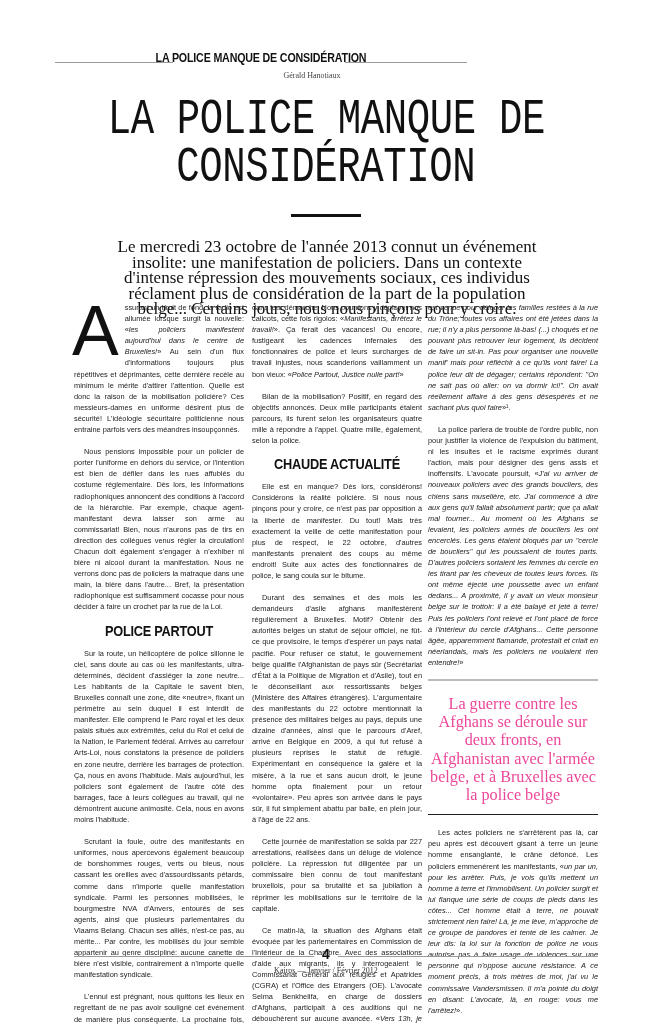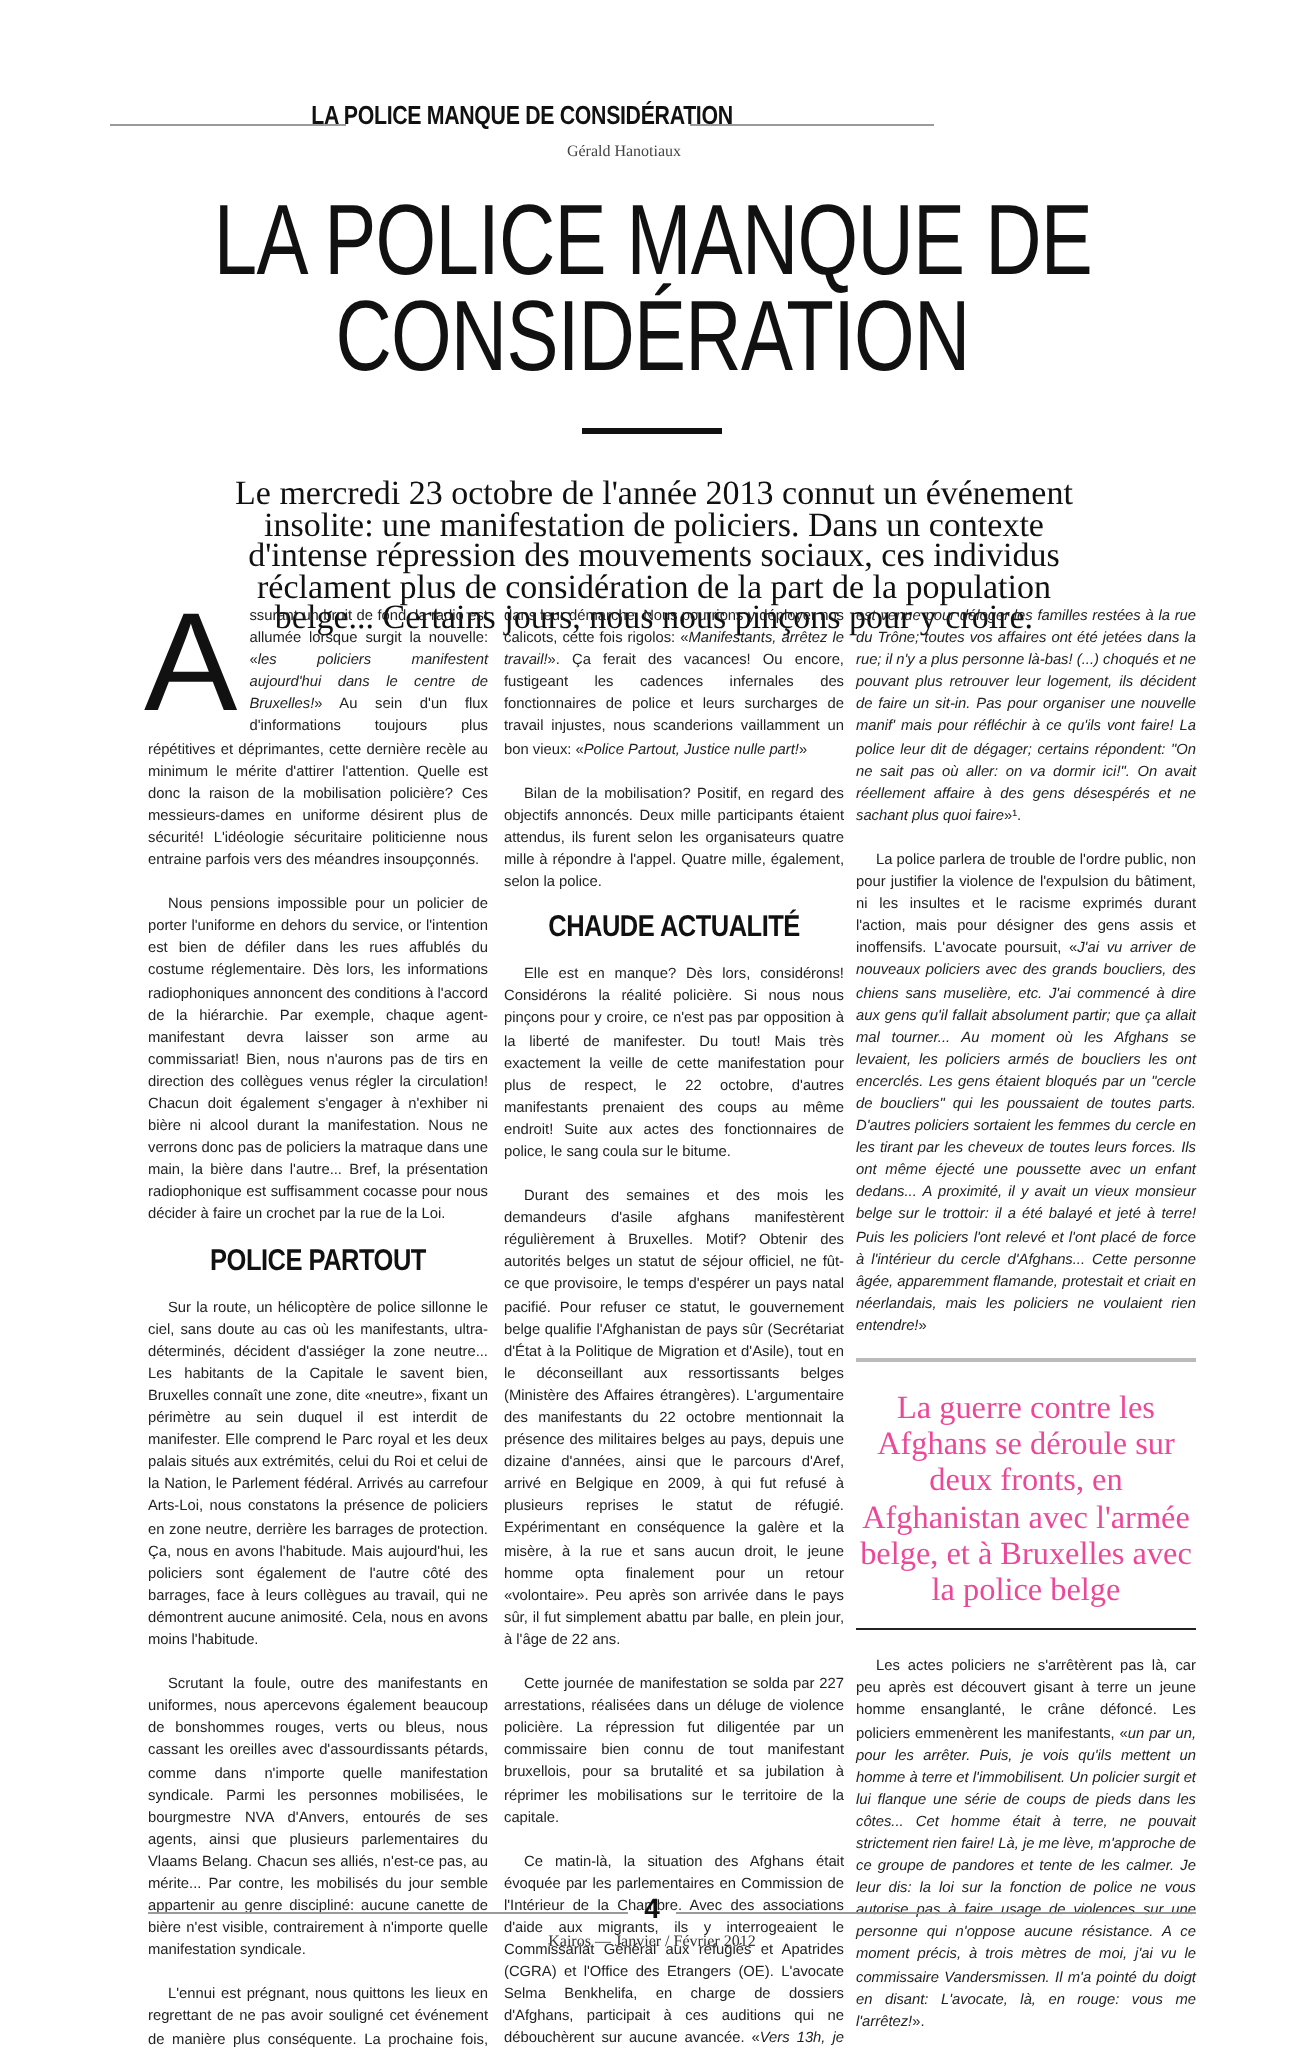--- a/index.html
+++ b/index.html
@@ -3,21 +3,21 @@
 <meta charset="utf-8">
 <style>
   html, body { margin:0; padding:0; background:#ffffff; }
   body { width:652px; height:1024px; position:relative; overflow:hidden; color:#1a1a1a; }
   .running-head { position:absolute; top:52px; left:55px; width:412px; height:22px; }
   .rh-line { position:absolute; top:10px; height:1px; background:#9a9a9a; }
   .rh-line.l { left:0; width:118px; }
   .rh-line.r { left:290px; width:122px; }
   .rh-title { position:absolute; left:0; right:0; top:-2px; text-align:center; font-family:"Liberation Sans",sans-serif; font-weight:bold; font-size:13px; letter-spacing:-0.2px; transform:scaleX(0.82); transform-origin:center; color:#111; }
   .rh-author { position:absolute; top:71px; left:0; width:624px; text-align:center; font-family:"Liberation Serif",serif; font-size:8px; color:#444; }
-  .main-title { position:absolute; top:96px; left:0; width:652px; text-align:center; font-family:Liberation Sans, sans-serif; font-size:50px; line-height:48px; color:#111; letter-spacing:-0.5px; }
+  .main-title { position:absolute; top:96px; left:0; width:652px; text-align:center; font-family:Liberation Mono, monospace; font-size:50px; line-height:48px; color:#111; letter-spacing:-0.5px; }
   .main-title span { display:inline-block; transform:scaleX(0.78); transform-origin:center; white-space:nowrap; }
   .title-rule { position:absolute; top:214px; left:291px; width:70px; height:3px; background:#111; }
   .lede { position:absolute; top:239px; left:104px; width:446px; text-align:center; font-family:"Liberation Serif",serif; font-size:17px; line-height:15.5px; color:#111; }
   .col { position:absolute; top:302px; width:170px; font-family:"Liberation Sans",sans-serif; font-size:7.4px; line-height:11.1px; color:#222; text-align:justify; }
   .col1 { left:74px; }
   .col2 { left:252px; }
   .col3 { left:428px; }
   .col p { margin:0 0 11px 0; text-indent:10px; }
   .col p.first { text-indent:0; }
   .dropcap { float:left; font-family:"Liberation Sans",sans-serif; font-size:70px; line-height:56px; margin:1px 6px 0 -2px; font-weight:normal; color:#111; }
@@ -52,21 +52,21 @@
   <p class="first"><span class="dropcap">A</span><span>ssurant un bruit de fond, la radio est allumée lorsque surgit la nouvelle: «</span><em>les policiers manifestent aujourd'hui dans le centre de Bruxelles!</em><span>» Au sein d'un flux d'informations toujours plus répétitives et déprimantes, cette dernière recèle au minimum le mérite d'attirer l'attention. Quelle est donc la raison de la mobilisation policière? Ces messieurs-dames en uniforme désirent plus de sécurité! L'idéologie sécuritaire politicienne nous entraine parfois vers des méandres insoupçonnés.</span></p>
   <p>Nous pensions impossible pour un policier de porter l'uniforme en dehors du service, or l'intention est bien de défiler dans les rues affublés du costume réglementaire. Dès lors, les informations radiophoniques annoncent des conditions à l'accord de la hiérarchie. Par exemple, chaque agent-manifestant devra laisser son arme au commissariat! Bien, nous n'aurons pas de tirs en direction des collègues venus régler la circulation! Chacun doit également s'engager à n'exhiber ni bière ni alcool durant la manifestation. Nous ne verrons donc pas de policiers la matraque dans une main, la bière dans l'autre... Bref, la présentation radiophonique est suffisamment cocasse pour nous décider à faire un crochet par la rue de la Loi.</p>
   <div class="subhead">POLICE PARTOUT</div>
   <p>Sur la route, un hélicoptère de police sillonne le ciel, sans doute au cas où les manifestants, ultra-déterminés, décident d'assiéger la zone neutre... Les habitants de la Capitale le savent bien, Bruxelles connaît une zone, dite «neutre», fixant un périmètre au sein duquel il est interdit de manifester. Elle comprend le Parc royal et les deux palais situés aux extrémités, celui du Roi et celui de la Nation, le Parlement fédéral. Arrivés au carrefour Arts-Loi, nous constatons la présence de policiers en zone neutre, derrière les barrages de protection. Ça, nous en avons l'habitude. Mais aujourd'hui, les policiers sont également de l'autre côté des barrages, face à leurs collègues au travail, qui ne démontrent aucune animosité. Cela, nous en avons moins l'habitude.</p>
   <p>Scrutant la foule, outre des manifestants en uniformes, nous apercevons également beaucoup de bonshommes rouges, verts ou bleus, nous cassant les oreilles avec d'assourdissants pétards, comme dans n'importe quelle manifestation syndicale. Parmi les personnes mobilisées, le bourgmestre NVA d'Anvers, entourés de ses agents, ainsi que plusieurs parlementaires du Vlaams Belang. Chacun ses alliés, n'est-ce pas, au mérite... Par contre, les mobilisés du jour semble appartenir au genre discipliné: aucune canette de bière n'est visible, contrairement à n'importe quelle manifestation syndicale.</p>
   <p>L'ennui est prégnant, nous quittons les lieux en regrettant de ne pas avoir souligné cet événement de manière plus conséquente. La prochaine fois, nous tenterons de nous organiser plus tôt, afin de participer collectivement au soutien des manifestants</p>
 </div>
 
 <div class="col col2">
   <p class="first"><span>dans leur démarche. Nous pourrions y déployer nos calicots, cette fois rigolos: «</span><em>Manifestants, arrêtez le travail!</em><span>». Ça ferait des vacances! Ou encore, fustigeant les cadences infernales des fonctionnaires de police et leurs surcharges de travail injustes, nous scanderions vaillamment un bon vieux: «</span><em>Police Partout, Justice nulle part!</em><span>»</span></p>
-  <p>Bilan de la mobilisation? Positif, en regard des objectifs annoncés. Deux mille participants étaient attendus, ils furent selon les organisateurs quatre mille à répondre à l'appel. Quatre mille, également, selon la police.</p>
+  <p>Bilan de la mobilisation? Positif, en regard des objectifs annoncés. Deux mille participants étaient parcours, ils furent selon les organisateurs quatre mille à répondre à l'appel. Quatre mille, également, selon la police.</p>
   <div class="subhead">CHAUDE ACTUALITÉ</div>
   <p>Elle est en manque? Dès lors, considérons! Considérons la réalité policière. Si nous nous pinçons pour y croire, ce n'est pas par opposition à la liberté de manifester. Du tout! Mais très exactement la veille de cette manifestation pour plus de respect, le 22 octobre, d'autres manifestants prenaient des coups au même endroit! Suite aux actes des fonctionnaires de police, le sang coula sur le bitume.</p>
   <p>Durant des semaines et des mois les demandeurs d'asile afghans manifestèrent régulièrement à Bruxelles. Motif? Obtenir des autorités belges un statut de séjour officiel, ne fût-ce que provisoire, le temps d'espérer un pays natal pacifié. Pour refuser ce statut, le gouvernement belge qualifie l'Afghanistan de pays sûr (Secrétariat d'État à la Politique de Migration et d'Asile), tout en le déconseillant aux ressortissants belges (Ministère des Affaires étrangères). L'argumentaire des manifestants du 22 octobre mentionnait la présence des militaires belges au pays, depuis une dizaine d'années, ainsi que le parcours d'Aref, arrivé en Belgique en 2009, à qui fut refusé à plusieurs reprises le statut de réfugié. Expérimentant en conséquence la galère et la misère, à la rue et sans aucun droit, le jeune homme opta finalement pour un retour «volontaire». Peu après son arrivée dans le pays sûr, il fut simplement abattu par balle, en plein jour, à l'âge de 22 ans.</p>
   <p>Cette journée de manifestation se solda par 227 arrestations, réalisées dans un déluge de violence policière. La répression fut diligentée par un commissaire bien connu de tout manifestant bruxellois, pour sa brutalité et sa jubilation à réprimer les mobilisations sur le territoire de la capitale.</p>
   <p><span>Ce matin-là, la situation des Afghans était évoquée par les parlementaires en Commission de l'Intérieur de la Chambre. Avec des associations d'aide aux migrants, ils y interrogeaient le Commissariat Général aux réfugiés et Apatrides (CGRA) et l'Office des Etrangers (OE). L'avocate Selma Benkhelifa, en charge de dossiers d'Afghans, participait à ces auditions qui ne débouchèrent sur aucune avancée. «</span><em>Vers 13h, je suis sortie et j'ai rejoint les manifestants dont plusieurs commençaient à retourner vers la rue du Trône où ils logent dans un bâtiment désaffecté. Arrivés au métro Arts-loi, ils reçoivent le message suivant: profitant de votre absence, la police</em></p>
 </div>
 
 <div class="col col3">
   <p class="first"><em>est venue pour déloger les familles restées à la rue du Trône; toutes vos affaires ont été jetées dans la rue; il n'y a plus personne là-bas! (...) choqués et ne pouvant plus retrouver leur logement, ils décident de faire un sit-in. Pas pour organiser une nouvelle manif' mais pour réfléchir à ce qu'ils vont faire! La police leur dit de dégager; certains répondent: "On ne sait pas où aller: on va dormir ici!". On avait réellement affaire à des gens désespérés et ne sachant plus quoi faire</em><span>»¹.</span></p>
   <p><span>La police parlera de trouble de l'ordre public, non pour justifier la violence de l'expulsion du bâtiment, ni les insultes et le racisme exprimés durant l'action, mais pour désigner des gens assis et inoffensifs. L'avocate poursuit, «</span><em>J'ai vu arriver de nouveaux policiers avec des grands boucliers, des chiens sans muselière, etc. J'ai commencé à dire aux gens qu'il fallait absolument partir; que ça allait mal tourner... Au moment où les Afghans se levaient, les policiers armés de boucliers les ont encerclés. Les gens étaient bloqués par un "cercle de boucliers" qui les poussaient de toutes parts. D'autres policiers sortaient les femmes du cercle en les tirant par les cheveux de toutes leurs forces. Ils ont même éjecté une poussette avec un enfant dedans... A proximité, il y avait un vieux monsieur belge sur le trottoir: il a été balayé et jeté à terre! Puis les policiers l'ont relevé et l'ont placé de force à l'intérieur du cercle d'Afghans... Cette personne âgée, apparemment flamande, protestait et criait en néerlandais, mais les policiers ne voulaient rien entendre!</em><span>»</span></p>

